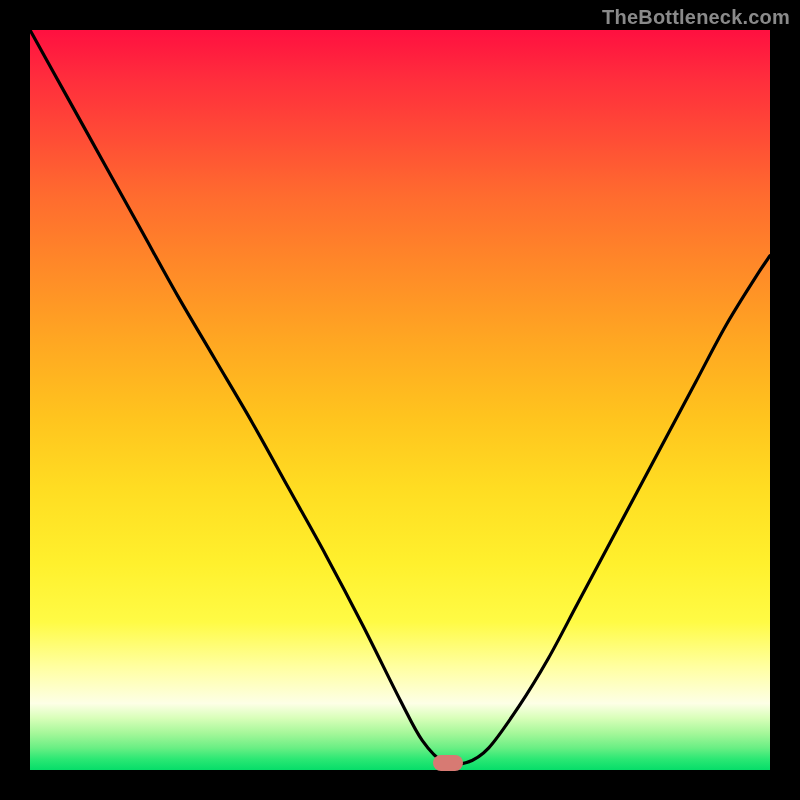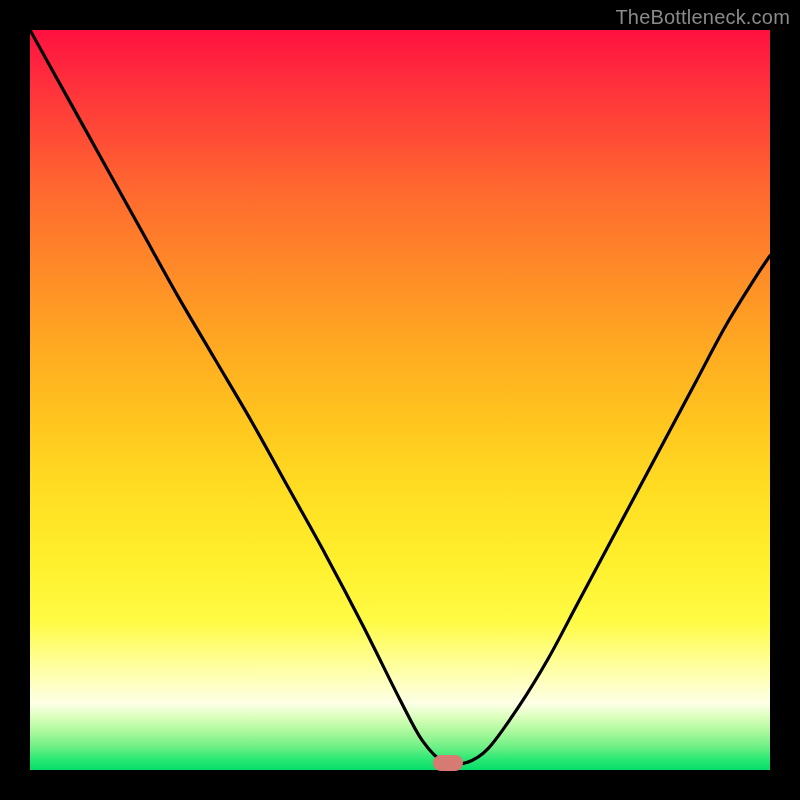--- a/index.html
+++ b/index.html
@@ -60,21 +60,21 @@
     border-radius: 8px;
     background: #d77a73;
     transform: translate(-50%, -50%);
   }
   .watermark {
     position: absolute;
     top: 6px;
     right: 10px;
     color: #8a8a8a;
     font-size: 20px;
-    font-weight: 400;
+    font-weight: 700;
     letter-spacing: 0.2px;
   }
 </style>
 </head>
 <body>
 
 <div class="frame">
 
   <div class="plot">
 

